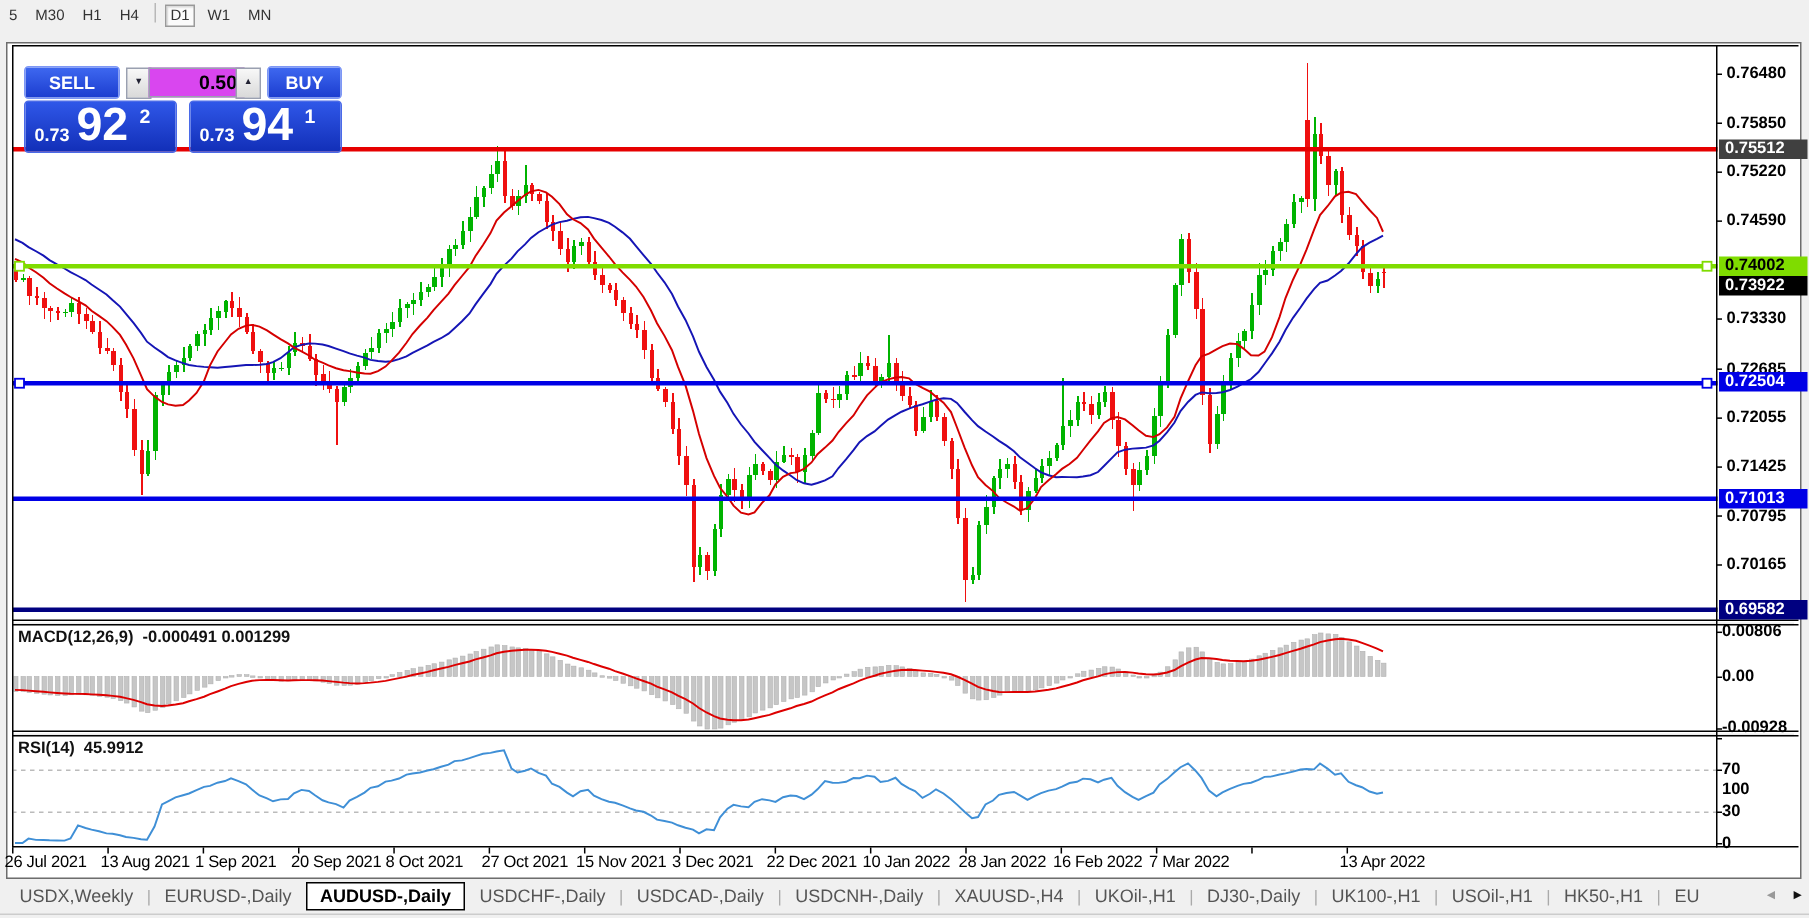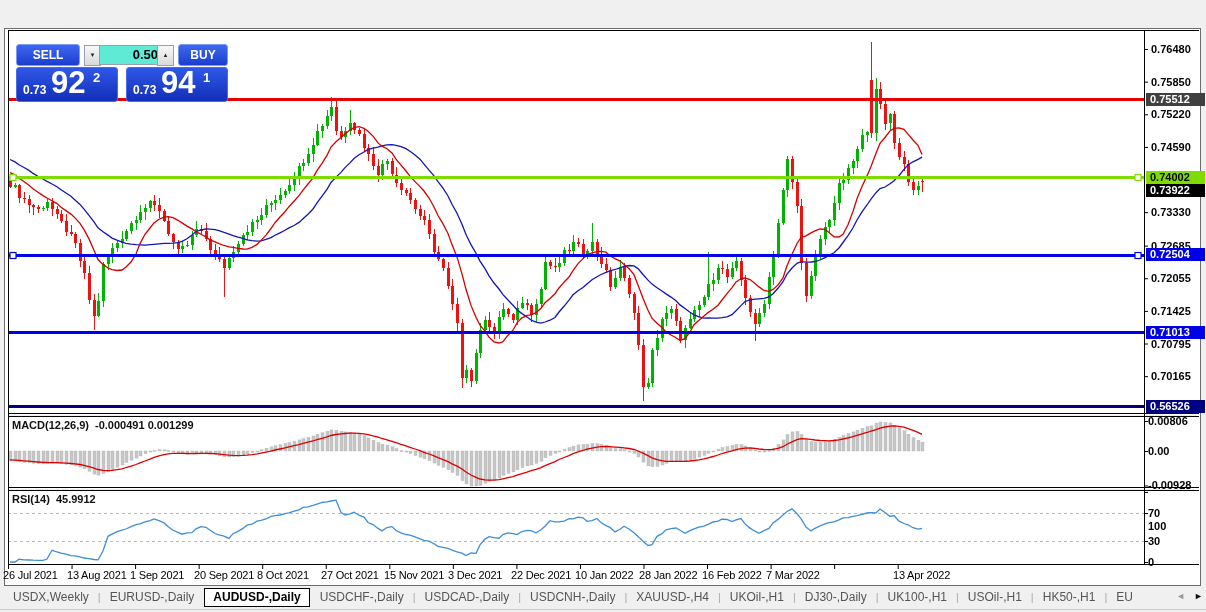--- a/index.html
+++ b/index.html
@@ -28,21 +28,21 @@
   #trade-panel{position:absolute;left:16px;top:44px;width:212px;height:56px;z-index:5;}
   .tp-row{position:absolute;left:0;top:0;width:212px;height:22px;}
   .tp-btn{position:absolute;top:0;height:20px;line-height:20px;text-align:center;color:#fff;
     font-size:12px;font-weight:bold;background:linear-gradient(#3e68f0,#1c3dcf);
     border:1px solid #7d97f5;border-radius:3px;cursor:pointer;}
   .tp-sell{left:0;width:62px;}
   .tp-buy{left:162px;width:48px;}
   .tp-spin{position:absolute;left:68px;top:1px;width:90px;height:19px;}
   .tp-arrow{position:absolute;top:0;width:15px;height:19px;background:linear-gradient(#f8f8f8,#d9d9d9);
     border:1px solid #9aa0b0;font-size:6px;color:#223;text-align:center;line-height:19px;cursor:pointer;}
-  .tp-vol{position:absolute;left:15px;top:0;width:58px;height:17px;background:#5eead4;border:1px solid #9aa0b0;
+  .tp-vol{position:absolute;left:15px;top:0;width:58px;height:17px;background:#d946ef;border:1px solid #9aa0b0;
     font-size:13px;font-weight:bold;color:#000;text-align:right;padding:1px 4px 0 0;}
   .tp-price{position:absolute;top:23px;width:100px;height:33px;color:#fff;
     background:linear-gradient(#2f57e8,#122fb8);border:1px solid #4a6ae8;border-radius:3px;cursor:pointer;}
   .tp-price .tp-small{position:absolute;left:6px;bottom:4px;font-size:12px;font-weight:bold;}
   .tp-price .tp-big{position:absolute;left:34px;top:-3px;font-size:31px;font-weight:bold;}
   .tp-price .tp-sup{position:absolute;left:76px;top:2px;font-size:13px;font-weight:bold;}
   
   #tabbar{position:absolute;left:0;top:587px;width:1206px;height:22px;background:#f0f0f0;}
   #tabs{position:absolute;left:4px;top:0;width:1168px;height:22px;overflow:hidden;white-space:nowrap;}
   .tab{display:inline-block;padding:0 9px;font-size:12px;color:#555;line-height:21px;cursor:pointer;}
@@ -51,20 +51,21 @@
   .tab-sep{display:inline-block;color:#aaa;font-size:11px;}
   #tab-arrows{position:absolute;right:3px;top:4px;font-size:9px;}
   #tab-arrows .ar-l{color:#999;margin-right:9px;cursor:pointer;}
   #tab-arrows .ar-r{color:#111;cursor:pointer;}
   #bottom-strip{position:absolute;left:0;top:609px;width:1206px;height:3px;background:#f0f0f0;border-top:1px solid #cccccc;}
 </style>
 </head>
 <body>
 <div id="screen">
 
+  <div id="toolbar"><span class="tb-btn">5</span><span class="tb-btn">M30</span><span class="tb-btn">H1</span><span class="tb-btn">H4</span><span class="tb-sep"></span><span class="tb-btn active">D1</span><span class="tb-btn">W1</span><span class="tb-btn">MN</span></div>
 
   <div id="chart-bg"></div>
 
 
   <div class="pane-lbl" style="left:12px;top:419px;">
     <span>MACD(12,26,9)</span><span class="v">-0.000491 0.001299</span>
   </div>
 
   <div class="pane-lbl" style="left:12px;top:493px;">
     <span>RSI(14)</span><span class="v">45.9912</span>
@@ -388,21 +389,21 @@
       <div class="axis-lbl" style="left:1148px;top:445px;">0.00</div>
       <div class="axis-lbl" style="left:1148px;top:479px;">-0.00928</div>
       <div class="axis-lbl" style="left:1148px;top:520px;text-align:center;">100</div>
       <div class="axis-lbl" style="left:1148px;top:507px;">70</div>
       <div class="axis-lbl" style="left:1148px;top:535px;text-align:center;">30</div>
       <div class="axis-lbl" style="left:1148px;top:556px;">0</div>
       <div class="line-lbl" style="top:93px;background:#404040;color:#ffffff;">0.75512</div>
       <div class="line-lbl" style="top:171px;background:#7fdc00;color:#000000;">0.74002</div>
       <div class="line-lbl" style="top:248px;background:#0000e6;color:#ffffff;">0.72504</div>
       <div class="line-lbl" style="top:326px;background:#0000e6;color:#ffffff;">0.71013</div>
-      <div class="line-lbl" style="top:400px;background:#000080;color:#ffffff;">0.56526</div>
+      <div class="line-lbl" style="top:400px;background:#000080;color:#ffffff;">0.69582</div>
       <div class="line-lbl" style="top:184px;background:#000000;color:#ffffff;">0.73922</div>
       <div class="date-lbl" style="left:3px;">26 Jul 2021</div>
       <div class="date-lbl" style="left:67px;">13 Aug 2021</div>
       <div class="date-lbl" style="left:130px;">1 Sep 2021</div>
       <div class="date-lbl" style="left:194px;">20 Sep 2021</div>
       <div class="date-lbl" style="left:257px;">8 Oct 2021</div>
       <div class="date-lbl" style="left:321px;">27 Oct 2021</div>
       <div class="date-lbl" style="left:384px;">15 Nov 2021</div>
       <div class="date-lbl" style="left:448px;">3 Dec 2021</div>
       <div class="date-lbl" style="left:511px;">22 Dec 2021</div>

